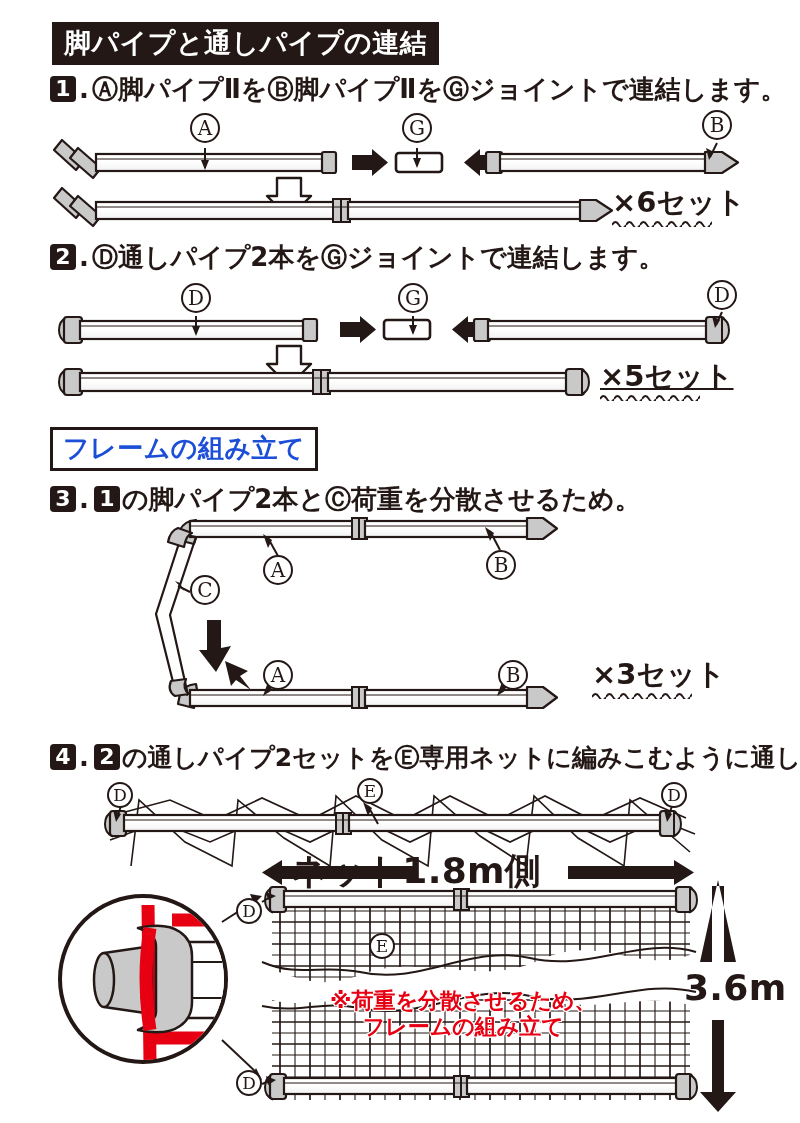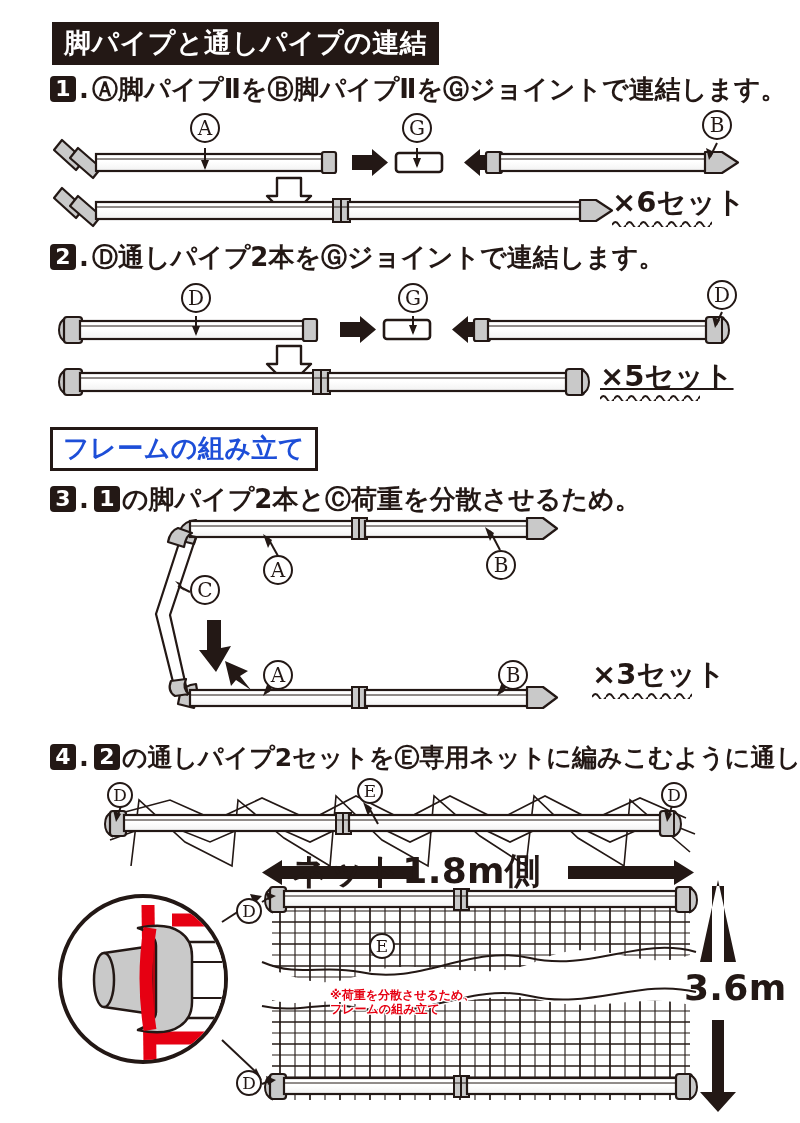--- a/index.html
+++ b/index.html
@@ -114,29 +114,30 @@
     position: absolute;
     font-size: 36px;
     font-weight: bold;
     white-space: nowrap;
     line-height: 1;
     letter-spacing: 0.3px;
   }
   .warn-text {
     position: absolute;
     color: #e60012;
-    font-size: 12px;
+    font-size: 22px;
     font-weight: bold;
     line-height: 1.18;
     white-space: nowrap;
     letter-spacing: 0px;
     z-index: 9;
     text-shadow:
       1px 0 0 #fff, -1px 0 0 #fff, 0 1px 0 #fff, 0 -1px 0 #fff,
       1px 1px 0 #fff, -1px -1px 0 #fff, 1px -1px 0 #fff, -1px 1px 0 #fff;
+    text-align: center;
   }
 
   svg { display: block; }
   .svg-layer {
     position: absolute;
     left: 0; top: 0;
     width: 800px; height: 1123px;
     pointer-events: none;
   }
 </style>

